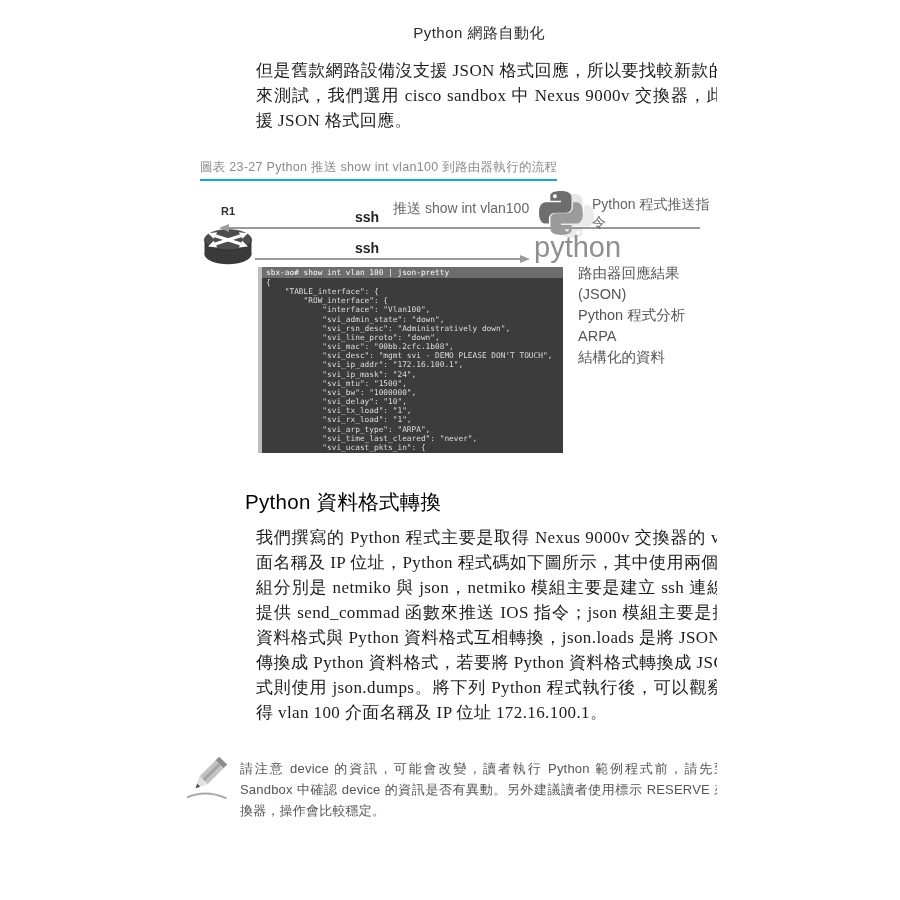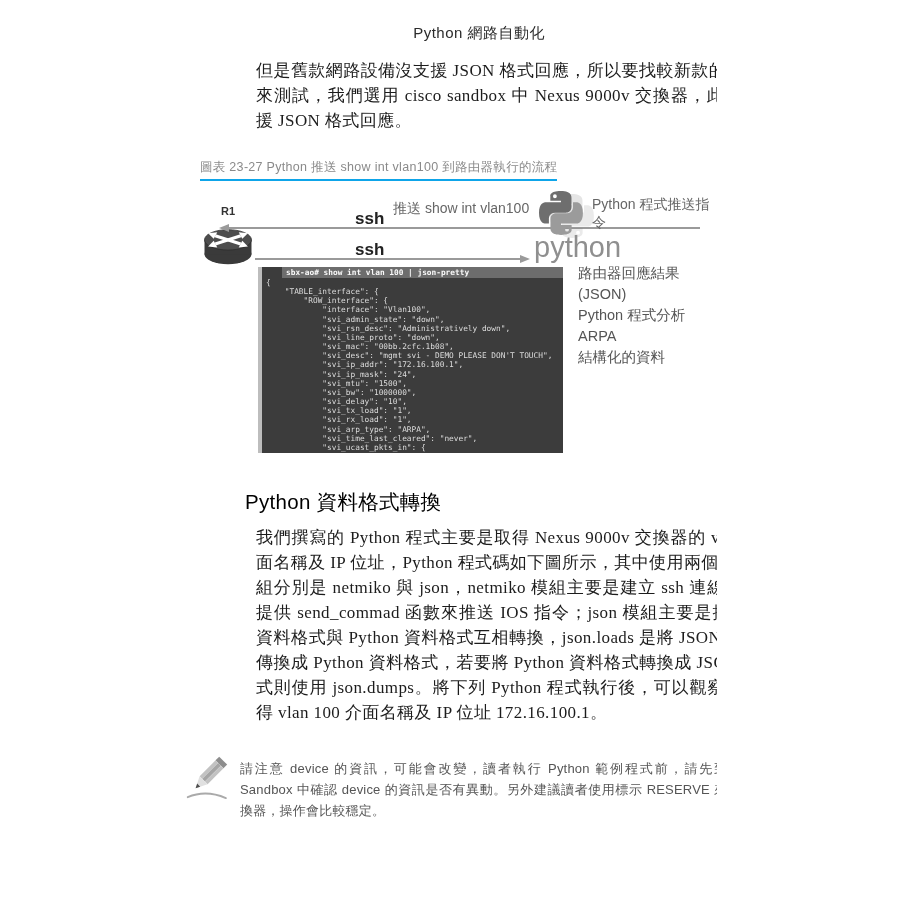--- a/index.html
+++ b/index.html
@@ -30,34 +30,34 @@
   
   .router { position:absolute; left:204px; top:228px; width:48px; height:38px; }
   .router-label { position:absolute; left:204px; top:205px; width:48px; text-align:center;
     font-size:11px; font-weight:bold; color:#333; }
   .arrow-line { position:absolute; height:1.5px; background:#9a9a9a; }
   .arrow-top    { left:228px; top:227px; width:472px; }
   .arrow-bottom { left:255px; top:258px; width:266px; }
   .ah { position:absolute; width:0; height:0; border-top:4px solid transparent; border-bottom:4px solid transparent; }
   .ah-left  { left:219px; top:224px; border-right:10px solid #9a9a9a; }
   .ah-right { left:520px; top:255px; border-left:10px solid #9a9a9a; }
-  .ssh-label { position:absolute; font-size:17px; font-weight:bold; color:#222; }
+  .ssh-label { position:absolute; font-size:14px; font-weight:bold; color:#222; }
   .ssh-top    { left:355px; top:209px; }
   .ssh-bottom { left:355px; top:240px; }
   .push-note  { position:absolute; left:393px; top:200px; font-size:14px; color:#666; }
   .push-label { position:absolute; left:592px; top:196px; font-size:14px; color:#666; }
   .py-logo { position:absolute; left:538px; top:191px; width:46px; height:44px; }
   .py-logo-shadow { position:absolute; left:549px; top:194px; width:46px; height:44px; opacity:.15; }
   .py-wordmark { position:absolute; left:534px; top:231px; font-size:29px; color:#8f8f8f; letter-spacing:0; }
 
   
   .terminal { position:absolute; left:258px; top:267px; width:305px; height:186px;
     background:#3c3c3c; border-left:4px solid #bdbdbd; overflow:hidden; }
   .term-cmd { background:#6d6d6d; color:#fafafa; font-size:7.8px; line-height:11px;
-    padding:0 8px 0 4px; white-space:pre; font-weight:bold;margin-left:20px; }
+    padding:0 8px 0 4px; white-space:pre; font-weight:normal; }
   .term-body { color:#dcdcdc; font-size:7.8px; line-height:9.15px; padding-left:4px; white-space:pre; }
 
   .response-note { position:absolute; left:578px; top:263px; font-size:14.5px; line-height:21px; color:#555; }
 
   
   .section-heading { position:absolute; left:245px; top:488px; font-size:20.5px; font-weight:normal; color:#000; letter-spacing:.3px; }
 
   
   .note-icon { position:absolute; left:186px; top:754px; width:52px; height:50px; }
   .note-text { position:absolute; left:240px; top:758px; width:528px; font-size:13px;

